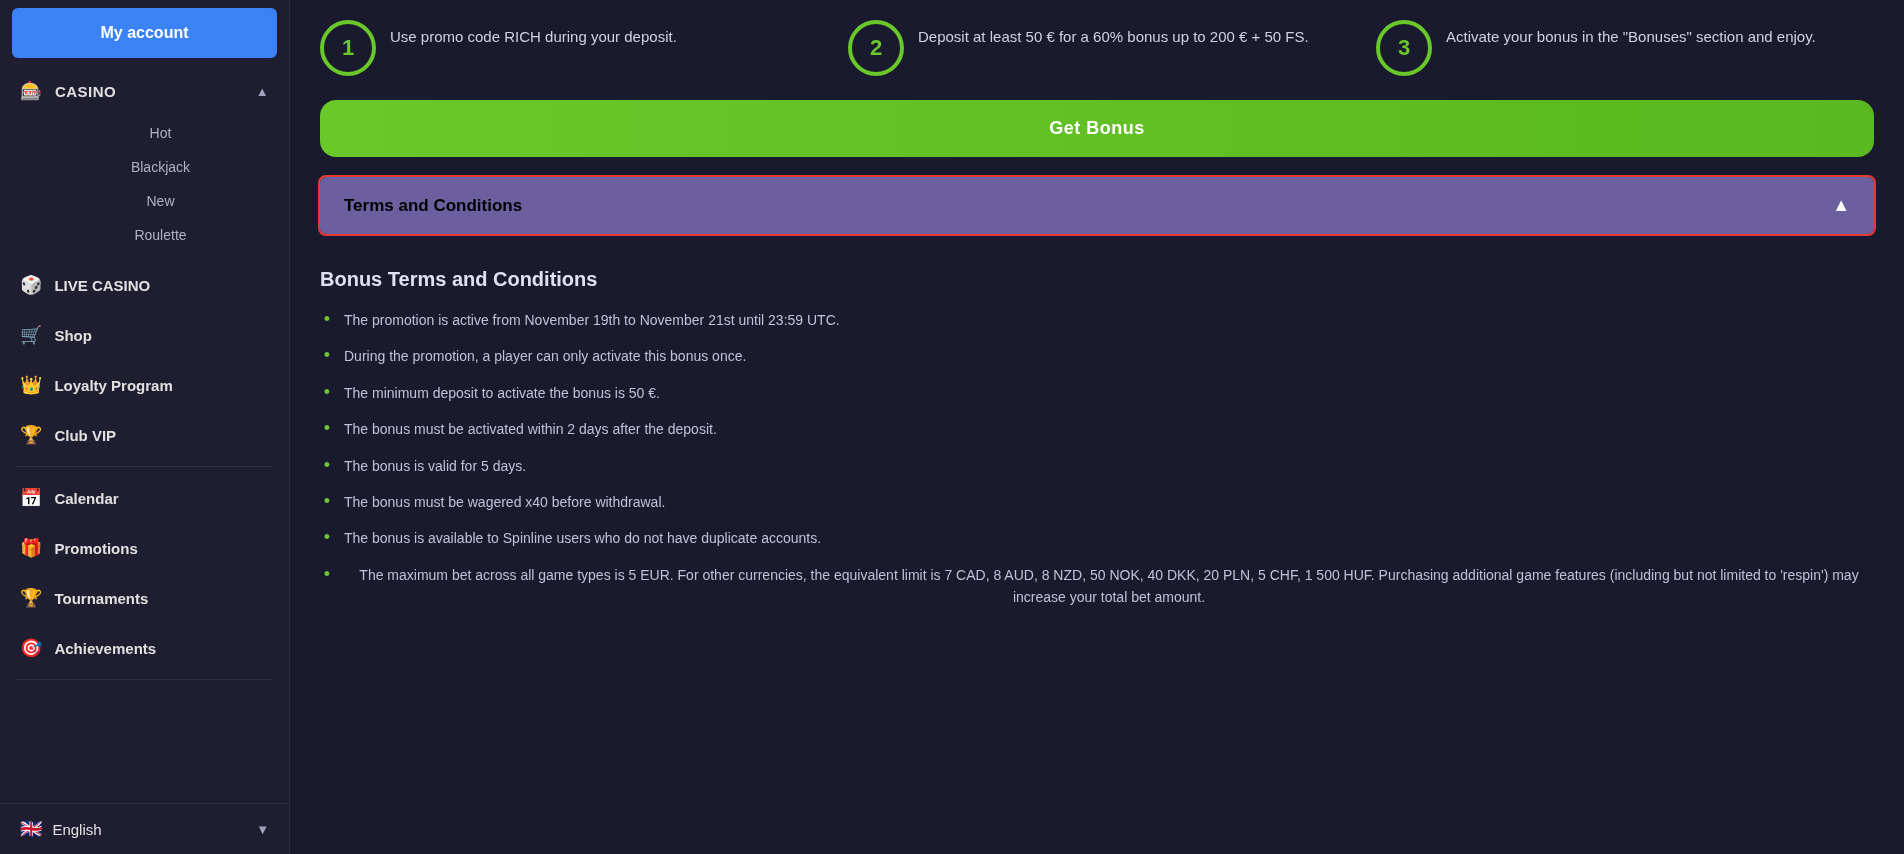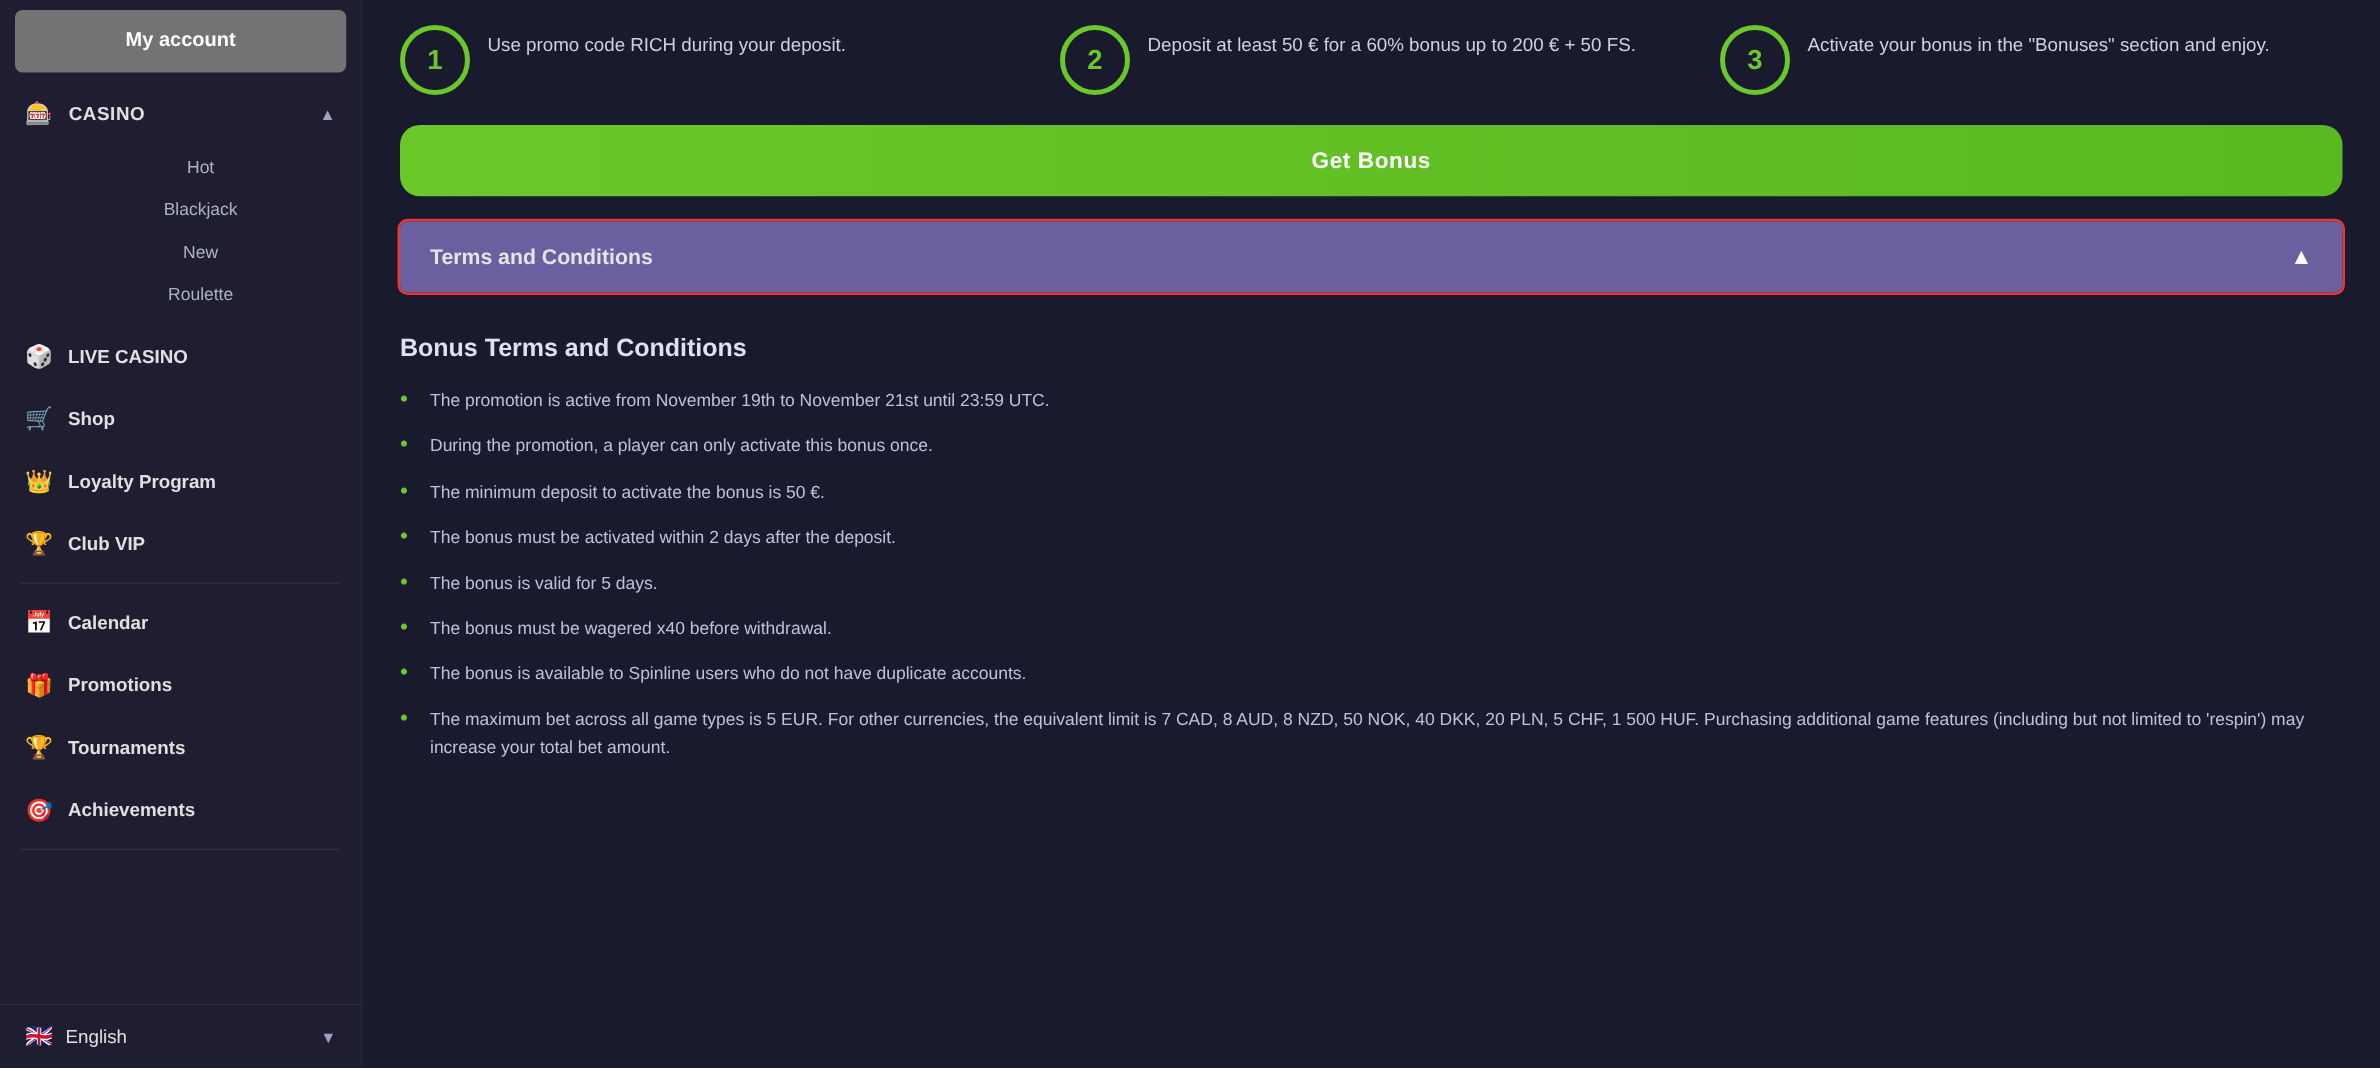--- a/index.html
+++ b/index.html
@@ -17,21 +17,21 @@
       width: 290px;
       min-width: 290px;
       background: #1e1e30;
       display: flex;
       flex-direction: column;
       height: 100%;
       border-right: 1px solid #2a2a40;
     }
 
     .my-account-btn {
-      background: #737373;
+      background: #3b82f6;
       color: #fff;
       border: none;
       padding: 16px 20px;
       font-size: 16px;
       font-weight: 600;
       cursor: pointer;
       text-align: center;
       margin: 8px 12px;
       border-radius: 6px;
     }
@@ -188,21 +188,21 @@
       display: flex;
       align-items: center;
       justify-content: space-between;
       padding: 18px 24px;
       cursor: pointer;
     }
 
     .terms-title {
       font-size: 17px;
       font-weight: 700;
-      color: #e5e5e5;
+      color: #000000;
     }
 
     .terms-chevron {
       font-size: 18px;
       color: #fff;
     }
 
     
     .bonus-terms {
       padding: 10px 0 20px 0;
@@ -211,20 +211,21 @@
     .bonus-terms h2 {
       font-size: 20px;
       font-weight: 700;
       color: #e0e0f0;
       margin-bottom: 18px;
     }
 
     .bonus-terms ul {
       list-style: none;
       padding: 0;
+      text-align: center;
     }
 
     .bonus-terms ul li {
       display: flex;
       align-items: flex-start;
       gap: 10px;
       margin-bottom: 14px;
       font-size: 14px;
       color: #c0c0d8;
       line-height: 1.6;

